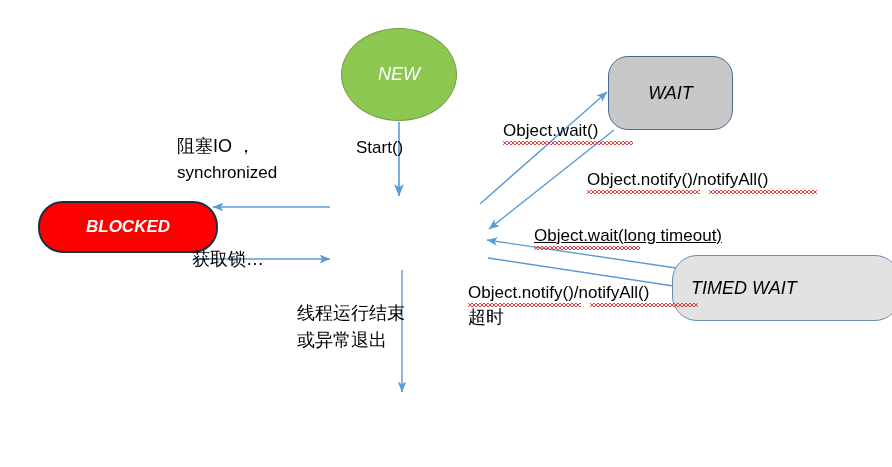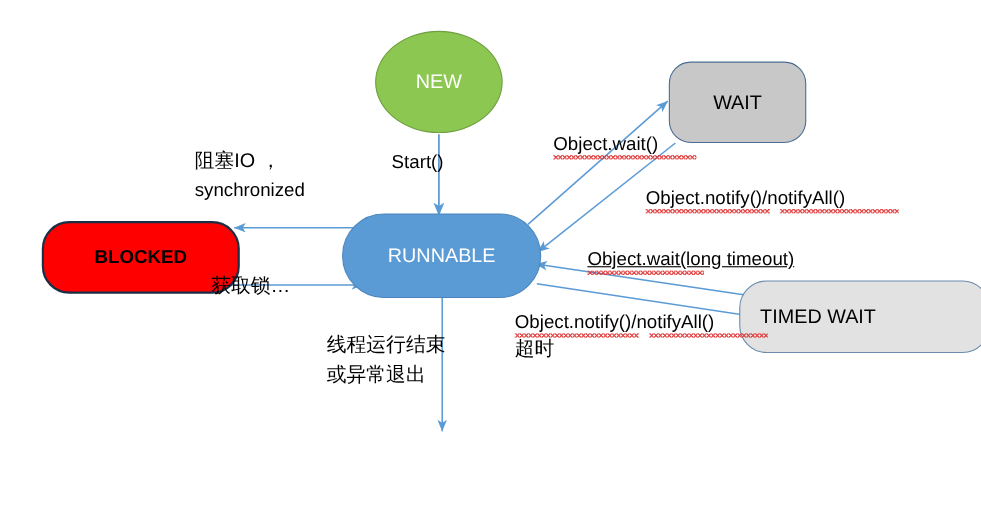--- a/index.html
+++ b/index.html
@@ -11,20 +11,21 @@
   }
   #canvas{position:absolute;left:0;top:0;width:892px;height:467px;}
   #edges{position:absolute;left:0;top:0;width:892px;height:467px;}
 
   .node{
     position:absolute;
     display:flex;align-items:center;justify-content:center;
     text-align:left;
     box-sizing:border-box;
     z-index:3;
+    font-style:italic;
   }
   .node span{display:block;line-height:1.05;}
 
   
   #node-new{
     left:341px;top:28px;width:116px;height:93px;
     border-radius:50%;
     background:#8CC751;
     border:1px solid #6f9f3f;
     color:#ffffff;
@@ -34,25 +35,25 @@
   #node-runnable{
     left:311px;top:194px;width:181px;height:77px;
     border-radius:38px;
     background:#5B9BD5;
     border:1px solid #4a86bd;
     color:#ffffff;
     font-size:18px;
   }
   
   #node-blocked{
-    left:38px;top:201px;width:180px;height:66px;
+    left:38px;top:201px;width:180px;height:52px;
     border-radius:25px;
     background:#FF0000;
     border:2px solid #1a2e44;
-    color:#000000;
+    color:#ffffff;
     font-size:17px;
     font-weight:bold;
   }
   
   #node-wait{
     left:608px;top:56px;width:125px;height:74px;
     border-radius:20px;
     background:#C8C8C8;
     border:1px solid #4a6c92;
     color:#000000;
@@ -126,23 +127,20 @@
 
     <line x1="676" y1="268" x2="487" y2="240" stroke="#5B9BD5" stroke-width="1.4" marker-end="url(#ah)"></line>
 
     <line x1="402" y1="270" x2="402" y2="392" stroke="#5B9BD5" stroke-width="1.4" marker-end="url(#ah)"></line>
   </svg>
 
   <div class="node" id="node-new">
     <span>NEW</span>
   </div>
 
-  <div class="node" id="node-runnable">
-    <span>RUNNABLE</span>
-  </div>
 
   <div class="node" id="node-blocked">
     <span>BLOCKED</span>
   </div>
 
   <div class="node" id="node-wait">
     <span>WAIT</span>
   </div>
 
   <div class="node" id="node-timed-wait">

